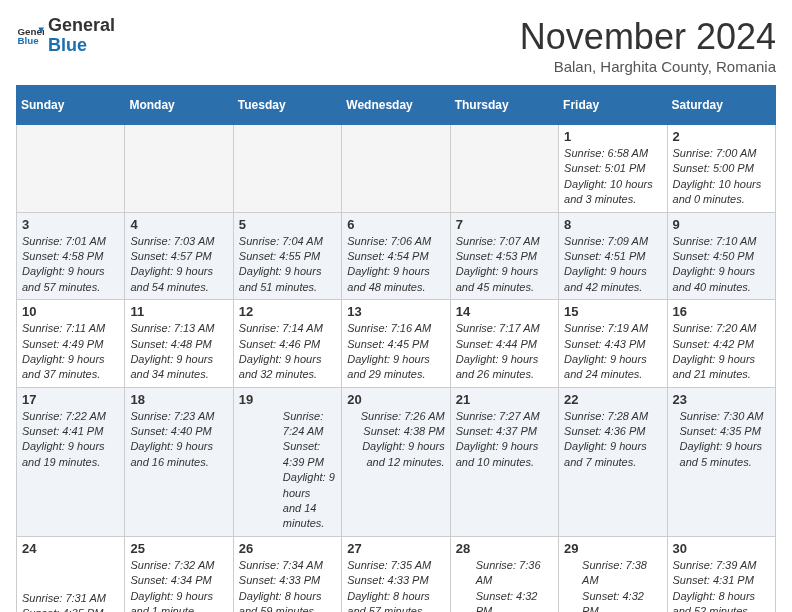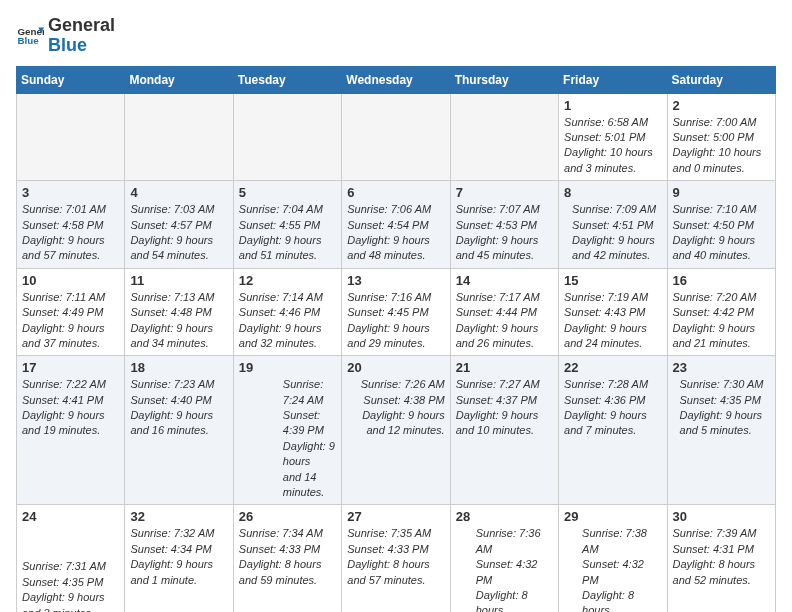--- a/index.html
+++ b/index.html
@@ -47,21 +47,21 @@
       color: #555;
     }
     .calendar {
       width: 100%;
       border-collapse: collapse;
       font-size: 11px;
     }
     .calendar th {
       background: #2c6fad;
       color: #fff;
-      padding: 6px 4px;
+      padding: 12px 4px;
       text-align: left;
       font-weight: bold;
       font-size: 12px;
       border: 1px solid #2c6fad;
     }
     .calendar td {
       border: 1px solid #ccc;
       vertical-align: top;
       padding: 4px 5px;
       width: 108px;
@@ -107,20 +107,24 @@
       <text x="2" y="18" font-size="14" font-weight="bold" fill="#333">General</text>
       <text x="2" y="32" font-size="14" font-weight="bold" fill="#1a6faf">Blue</text>
       <polygon points="32,8 40,8 36,16" fill="#1a6faf"></polygon>
     </svg>
     <div>
       <div class="logo-text">
         <span style="color:#333">General</span><br><span>Blue</span>
       </div>
     </div>
   </div>
+  <div class="title-block">
+    <div class="month-title">November 2024</div>
+    <div class="subtitle">Balan, Harghita County, Romania</div>
+  </div>
 </div>
 
 <table class="calendar">
   <thead>
     <tr id="weekday-header">
         <th>Sunday</th>
         <th>Monday</th>
         <th>Tuesday</th>
         <th>Wednesday</th>
         <th>Thursday</th>
@@ -181,21 +185,21 @@
         </td>
         <td>
           <span class="day-number">7</span>
           <div class="day-info" style="white-space: pre-line;">Sunrise: 7:07 AM
 Sunset: 4:53 PM
 Daylight: 9 hours
 and 45 minutes.</div>
         </td>
         <td>
           <span class="day-number">8</span>
-          <div class="day-info" style="white-space: pre-line; margin-left: 8px;">Sunrise: 7:09 AM
+          <div class="day-info" style="white-space: pre-line;">Sunrise: 7:09 AM
 Sunset: 4:51 PM
 Daylight: 9 hours
 and 42 minutes.</div>
         </td>
         <td>
           <span class="day-number">9</span>
           <div class="day-info" style="white-space: pre-line;">Sunrise: 7:10 AM
 Sunset: 4:50 PM
 Daylight: 9 hours
 and 40 minutes.</div>
@@ -305,21 +309,21 @@
       </tr>
       <tr>
         <td>
           <span class="day-number">24</span>
           <div class="day-info" style="white-space: pre-line; margin-top: 35px;">Sunrise: 7:31 AM
 Sunset: 4:35 PM
 Daylight: 9 hours
 and 3 minutes.</div>
         </td>
         <td>
-          <span class="day-number">32</span>
+          <span class="day-number">25</span>
           <div class="day-info" style="white-space: pre-line;">Sunrise: 7:32 AM
 Sunset: 4:34 PM
 Daylight: 9 hours
 and 1 minute.</div>
         </td>
         <td>
           <span class="day-number">26</span>
           <div class="day-info" style="white-space: pre-line;">Sunrise: 7:34 AM
 Sunset: 4:33 PM
 Daylight: 8 hours

